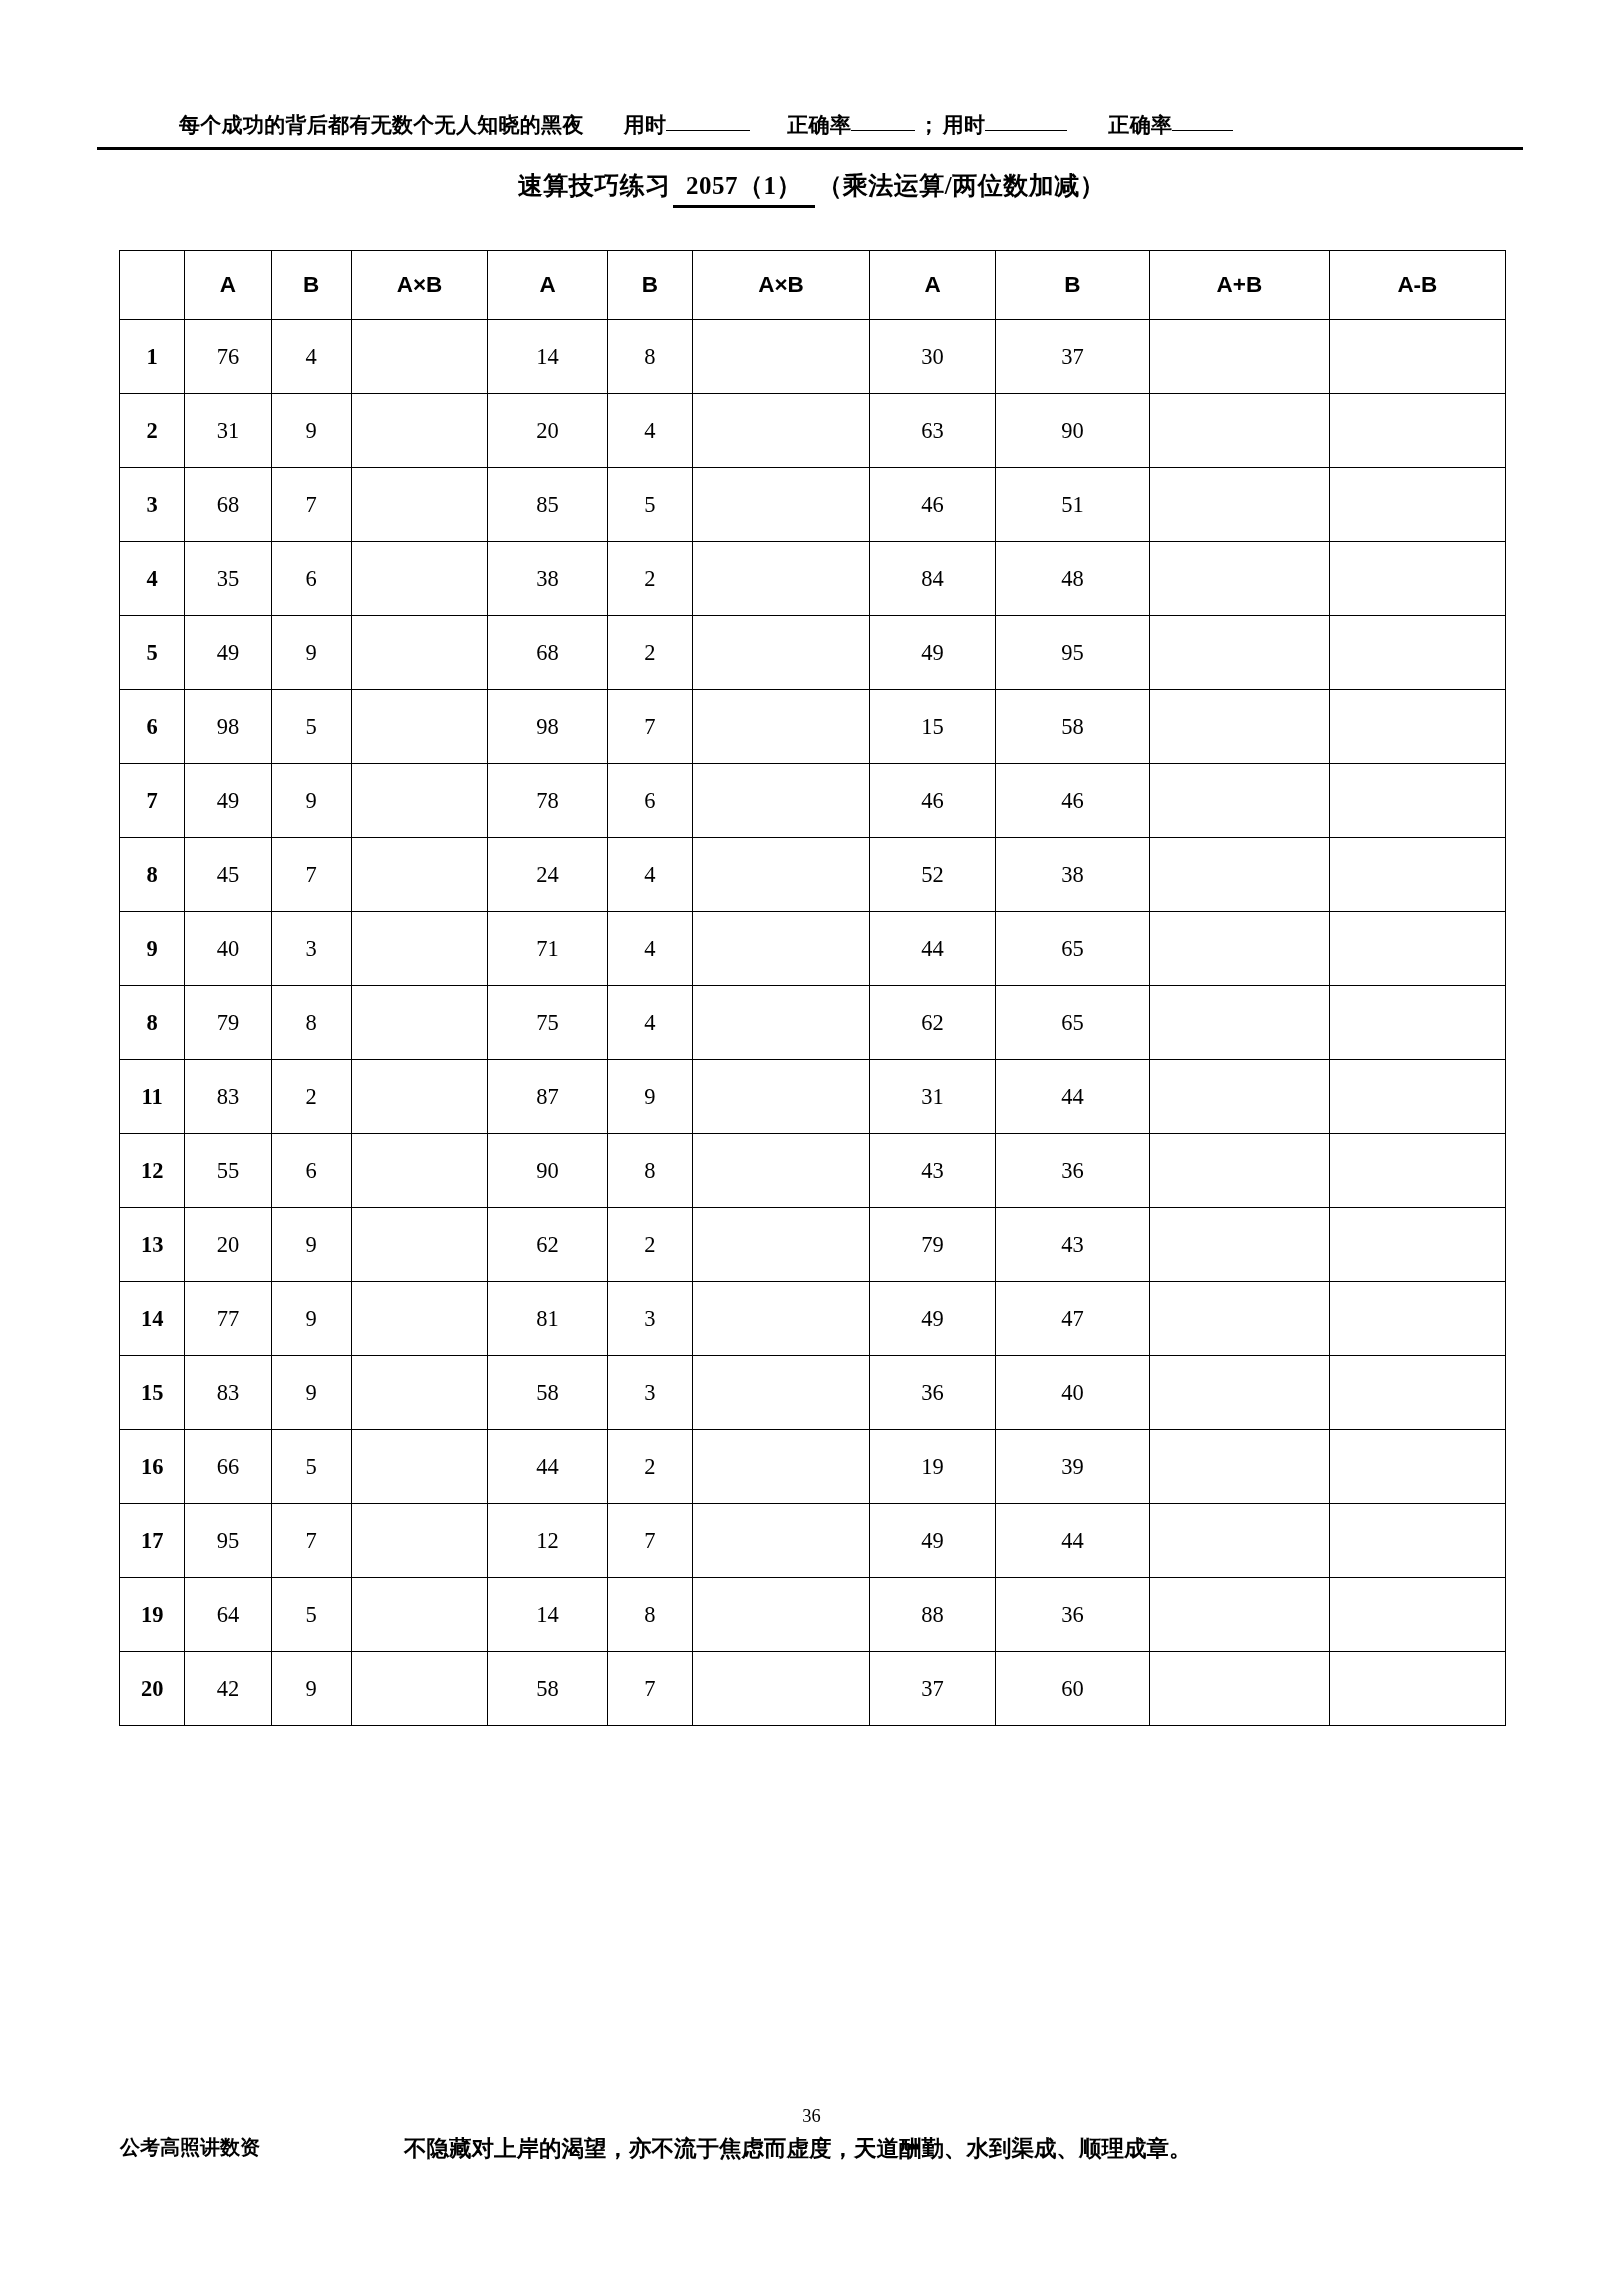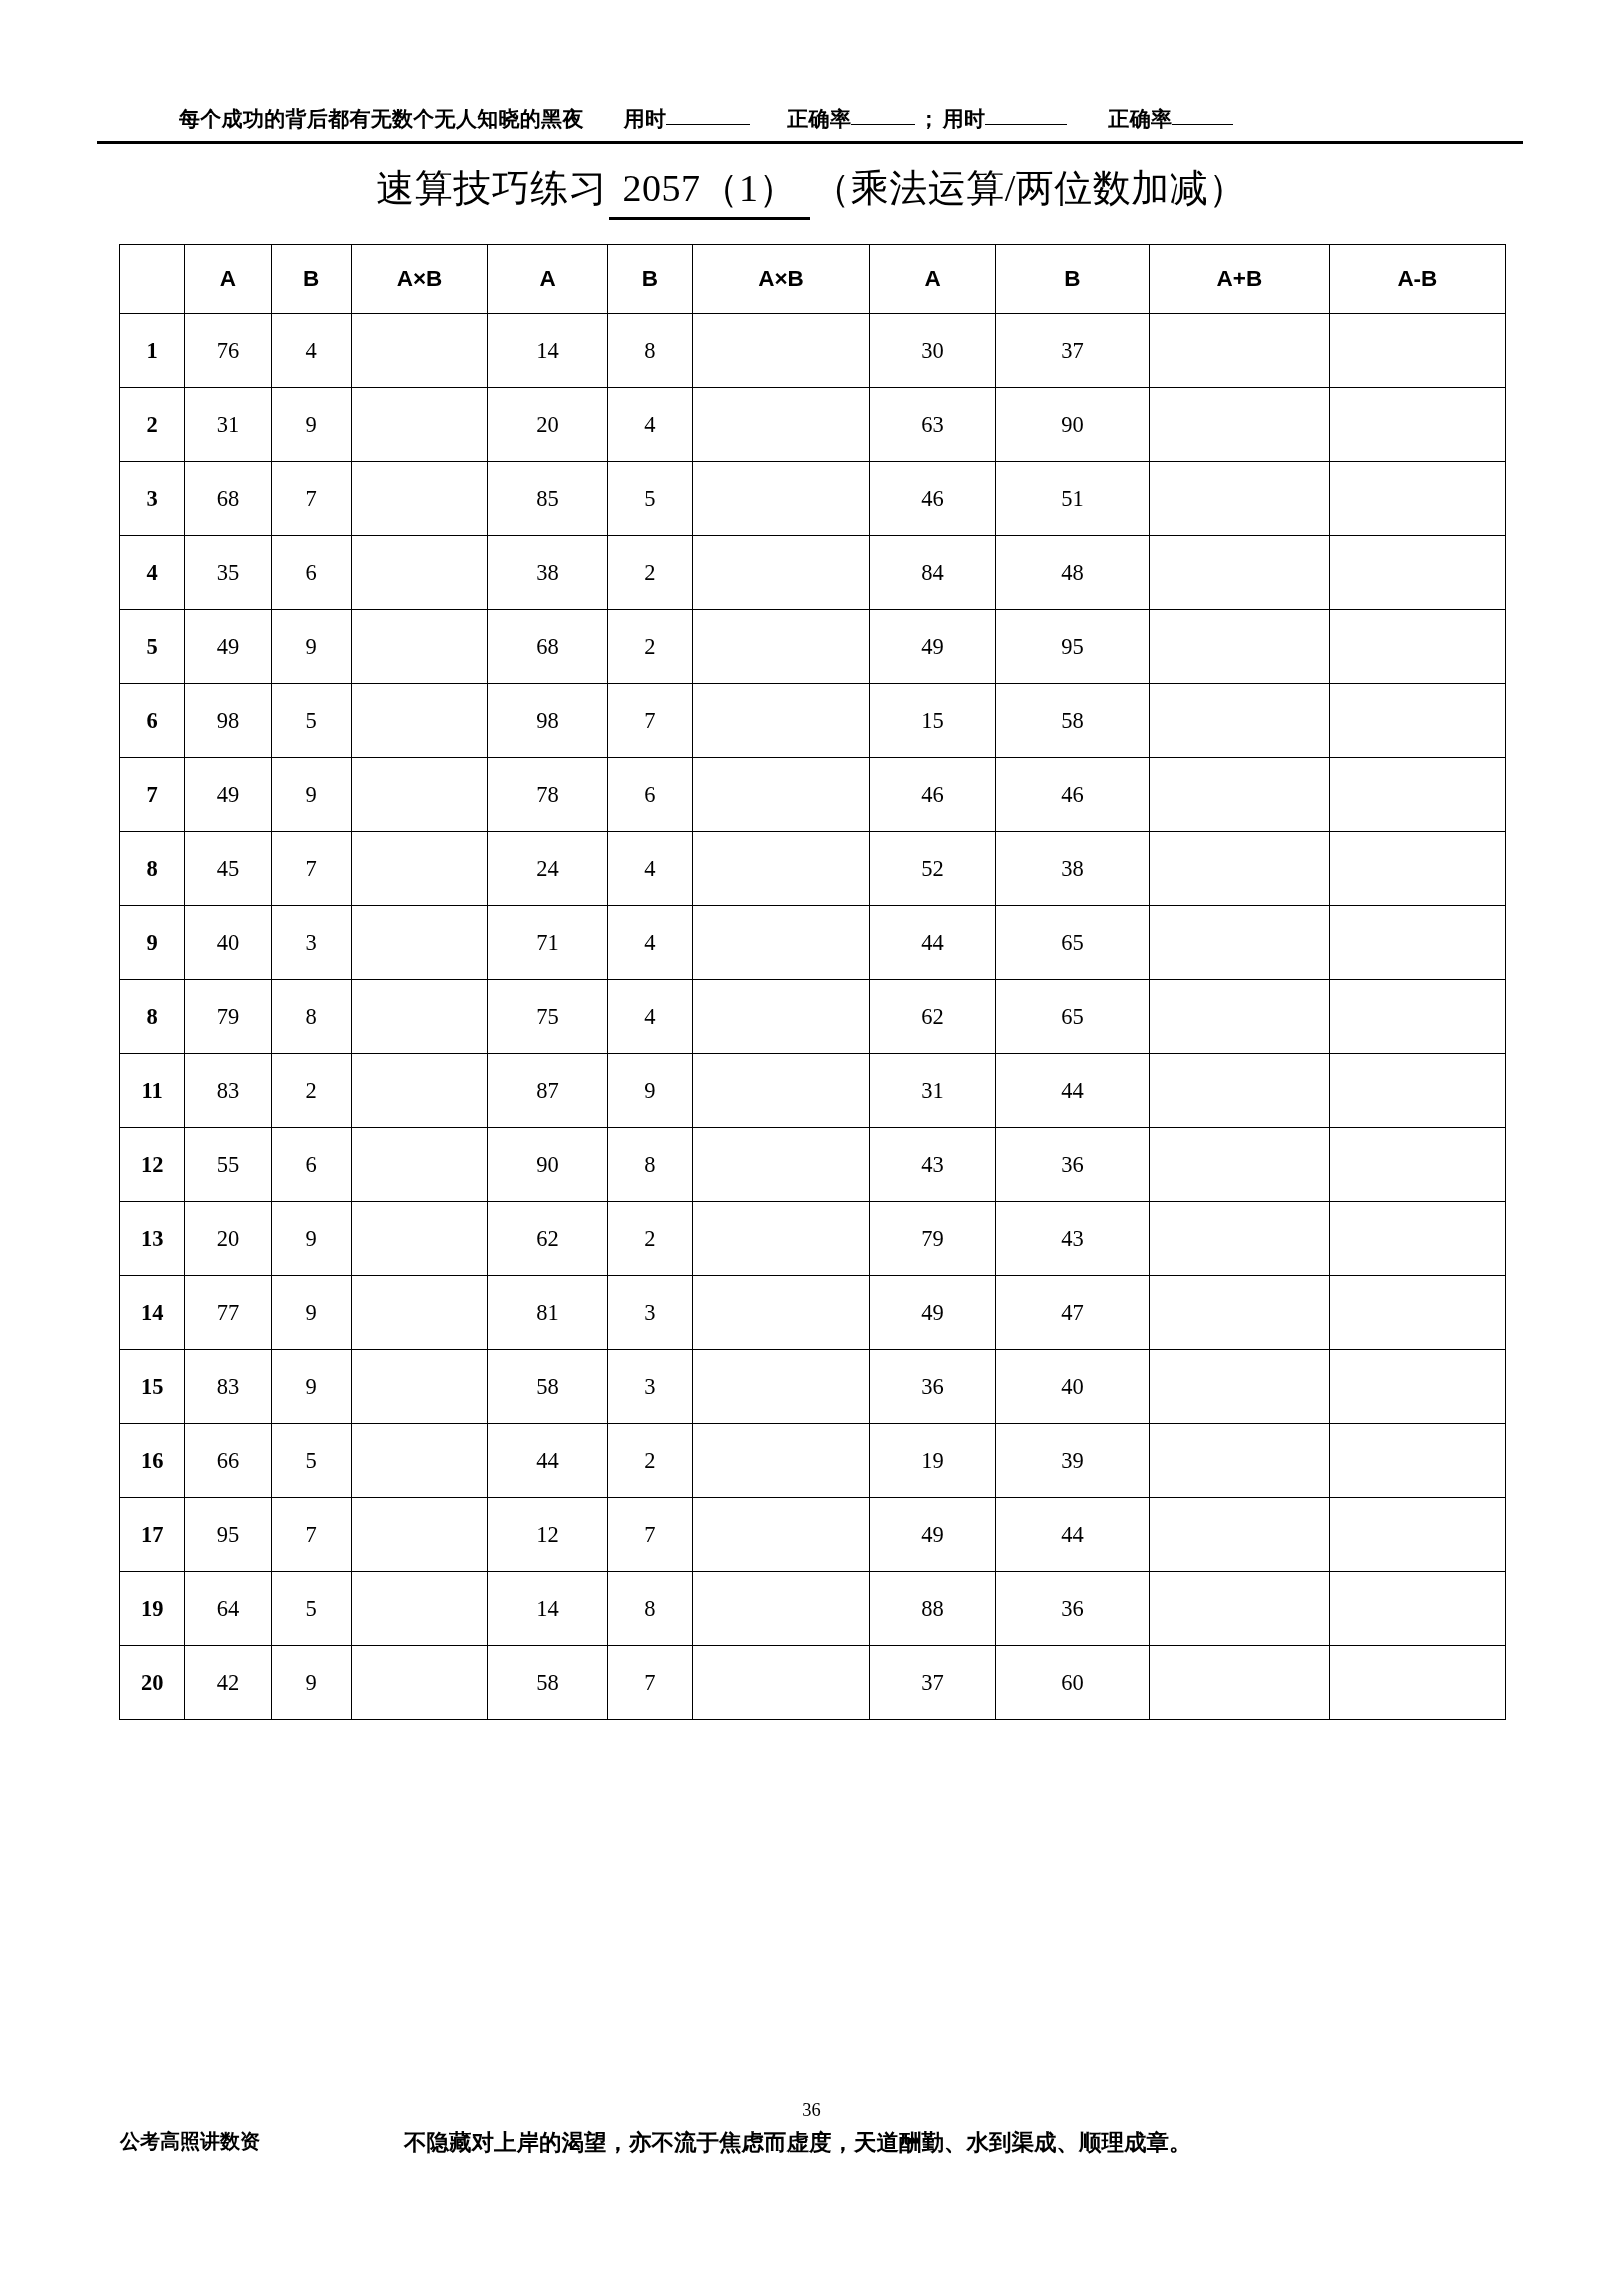--- a/index.html
+++ b/index.html
@@ -9,21 +9,21 @@
     height: 2295px;
     background: #ffffff;
     font-family: "Liberation Serif", "DejaVu Serif", serif;
     color: #000000;
     position: relative;
     overflow: hidden;
   }
 
   .page {
     position: absolute;
-    left: 0; top: 0;
+    left: 0; top: 6px;
     width: 1623px;
     height: 1920px;
     padding: 18px;
   }
 
   
   .header-wrap {
     position: absolute;
     left: 97px;
     top: 105px;
@@ -68,22 +68,22 @@
     background: #000;
   }
 
   
   .title {
     position: absolute;
     left: 0;
     top: 163px;
     width: 1623px;
     text-align: center;
-    font-size: 38px;
-    font-weight: normal;
+    font-size: 25px;
+    font-weight: bold;
     font-family: "Liberation Serif", "DejaVu Serif", serif;
     white-space: nowrap;
     letter-spacing: 0.5px;
   }
   .title-num {
     display: inline-block;
     border-bottom: 3.1px solid #000;
     padding: 0 13.3px 3.1px 13.3px;
     margin: 0 2px;
   }

